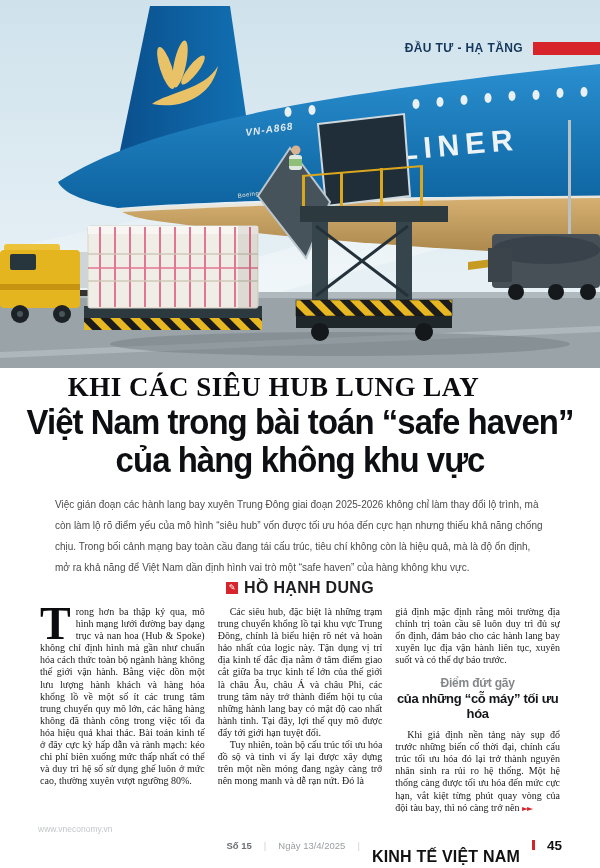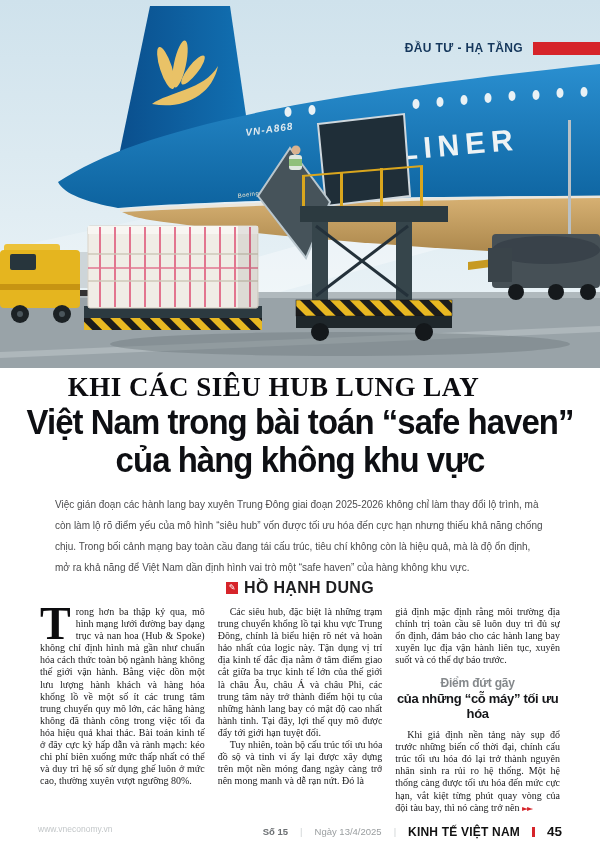--- a/index.html
+++ b/index.html
@@ -53,21 +53,21 @@
 
   
   .footer{position:absolute;top:824px;left:38px;width:524px;display:flex;
           justify-content:space-between;
           font-family:"Liberation Sans",sans-serif;}
   .site{color:#c3c7c9;font-size:8.5px;}
   .footer-right{display:flex;align-items:center;gap:12px;}
   .issue{font-weight:bold;color:#6b6f72;font-size:9.5px;}
   .fsep{color:#cfd3d5;font-size:9.5px;}
   .fdate{color:#9a9ea0;font-size:9.5px;}
-  .pub{font-weight:bold;color:#111;font-size:12px;letter-spacing:.2px;}
+  .pub{font-weight:bold;color:#111;font-size:16px;letter-spacing:.2px;margin-top:24px;}
   .red-sep{width:3px;height:10px;background:#d6242a;}
   .pagenum{font-weight:bold;font-size:13.5px;color:#111;}
 </style>
 </head>
 <body>
 
 <div class="page">
 
   <div class="photo-wrap">
     <svg viewBox="0 0 600 368" width="600" height="368">

